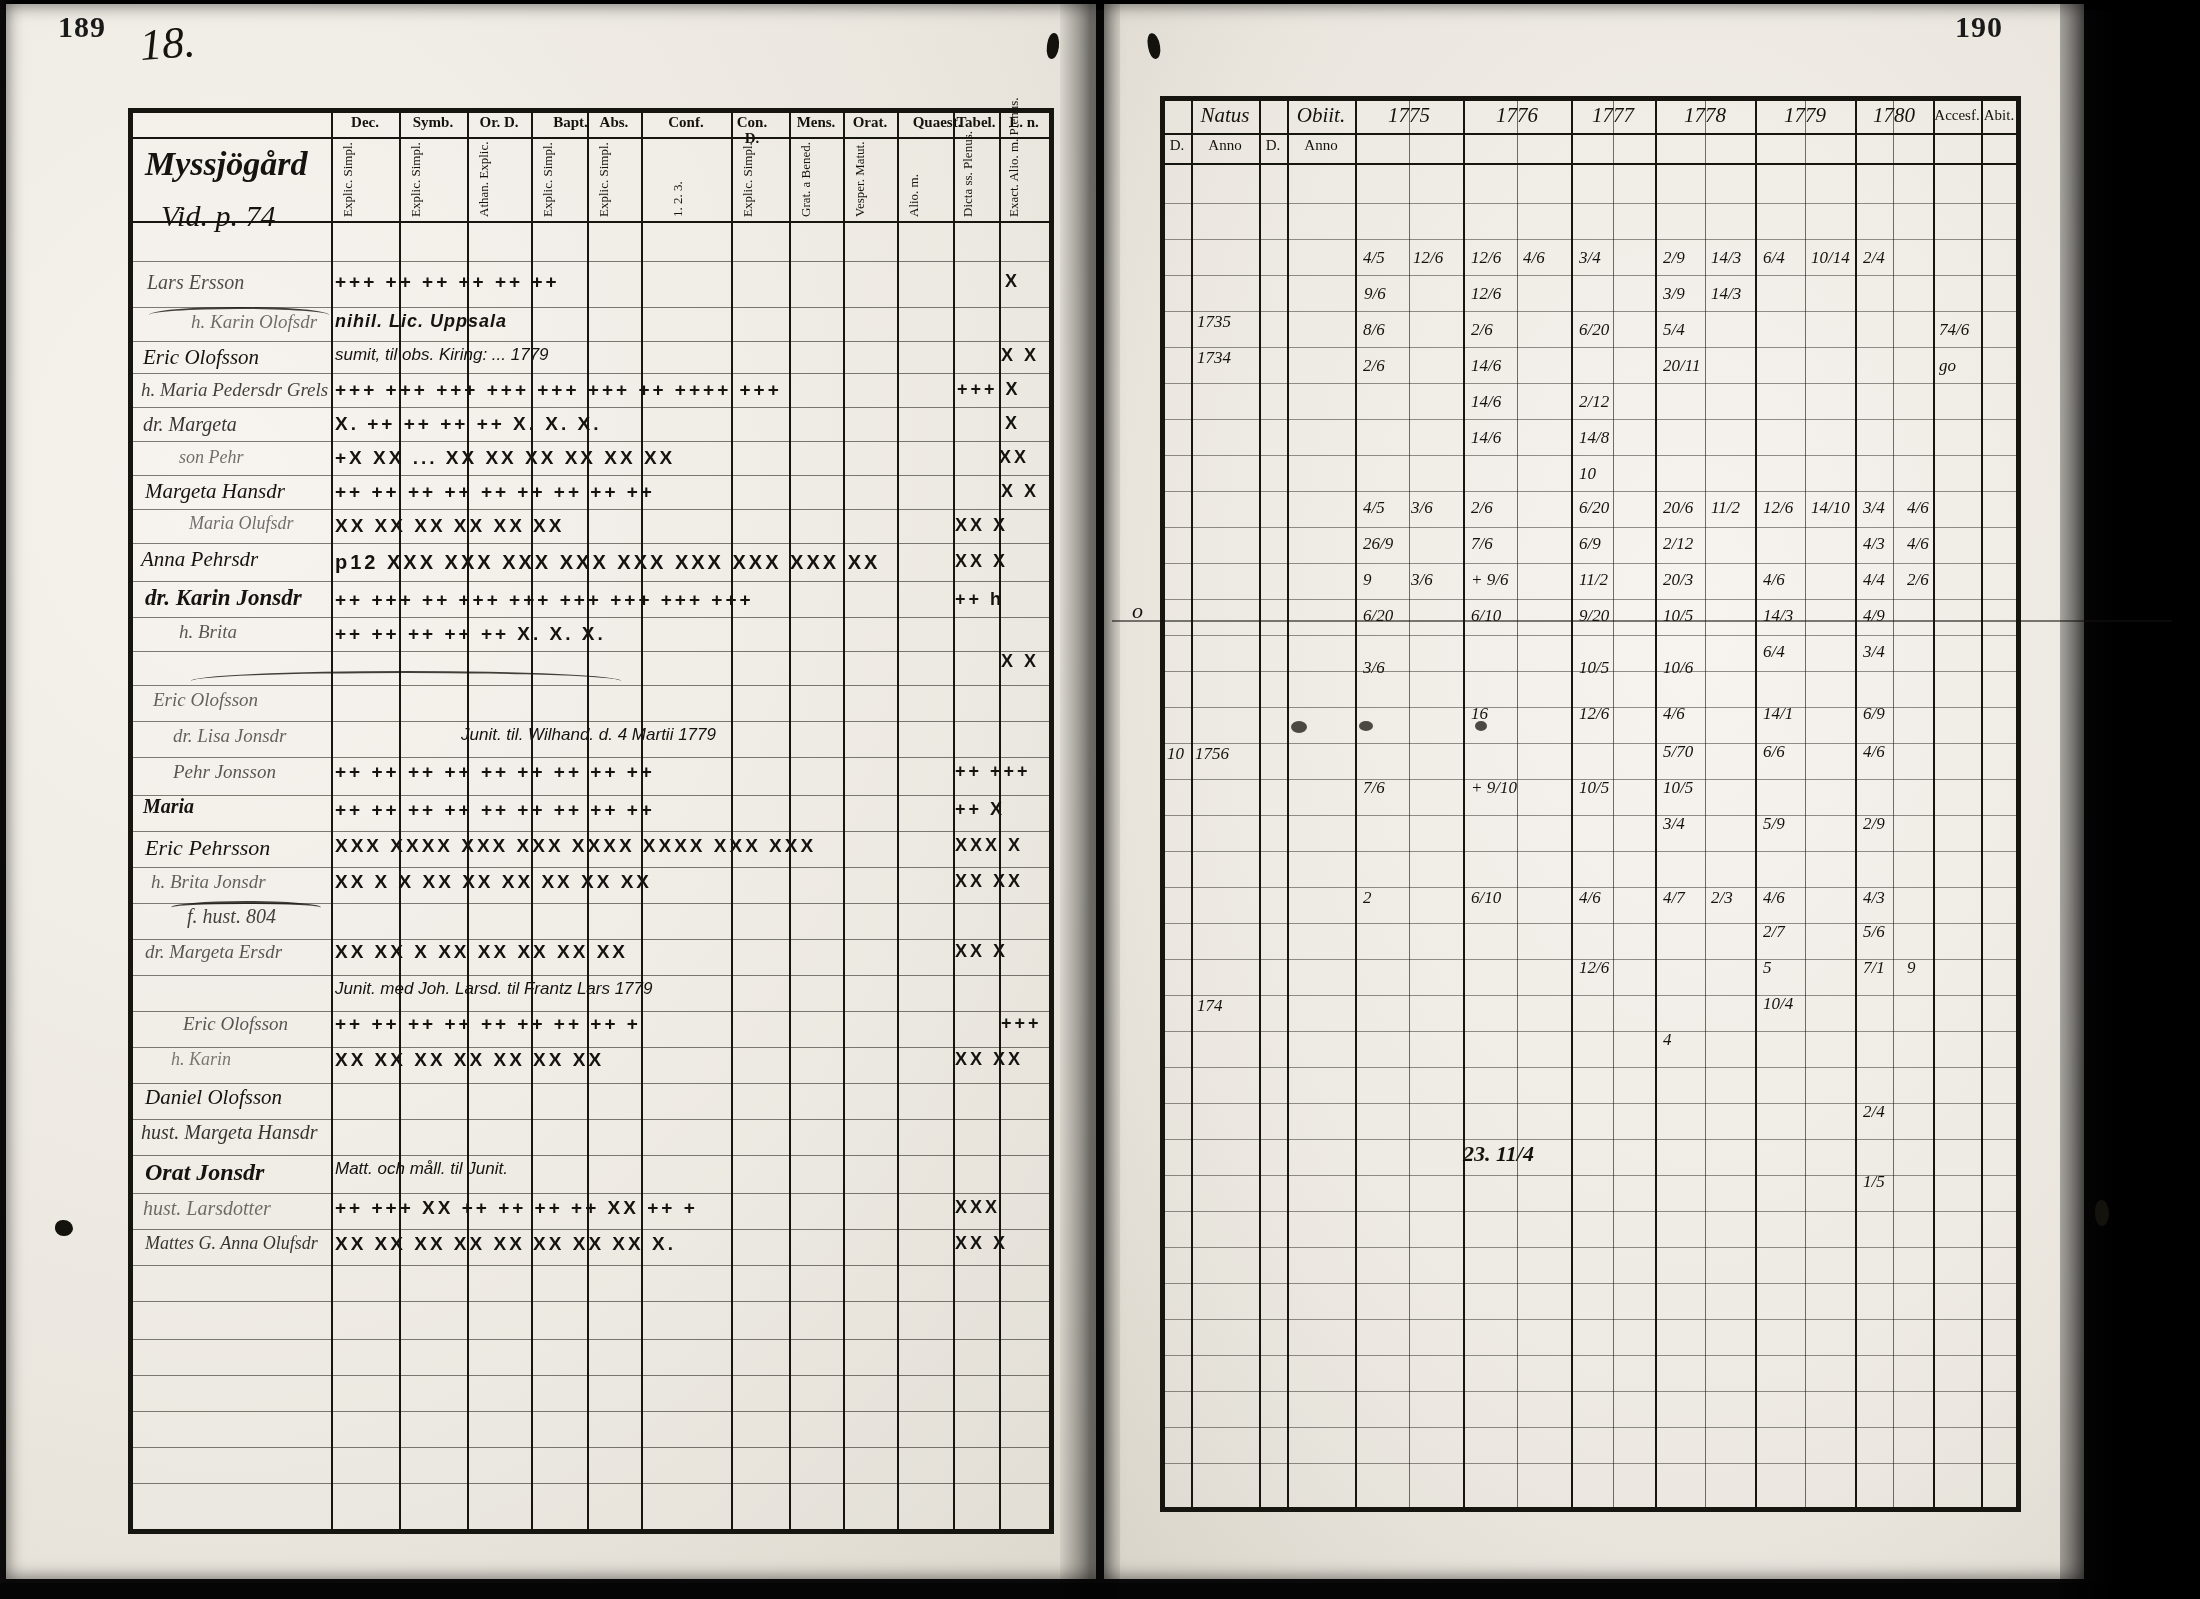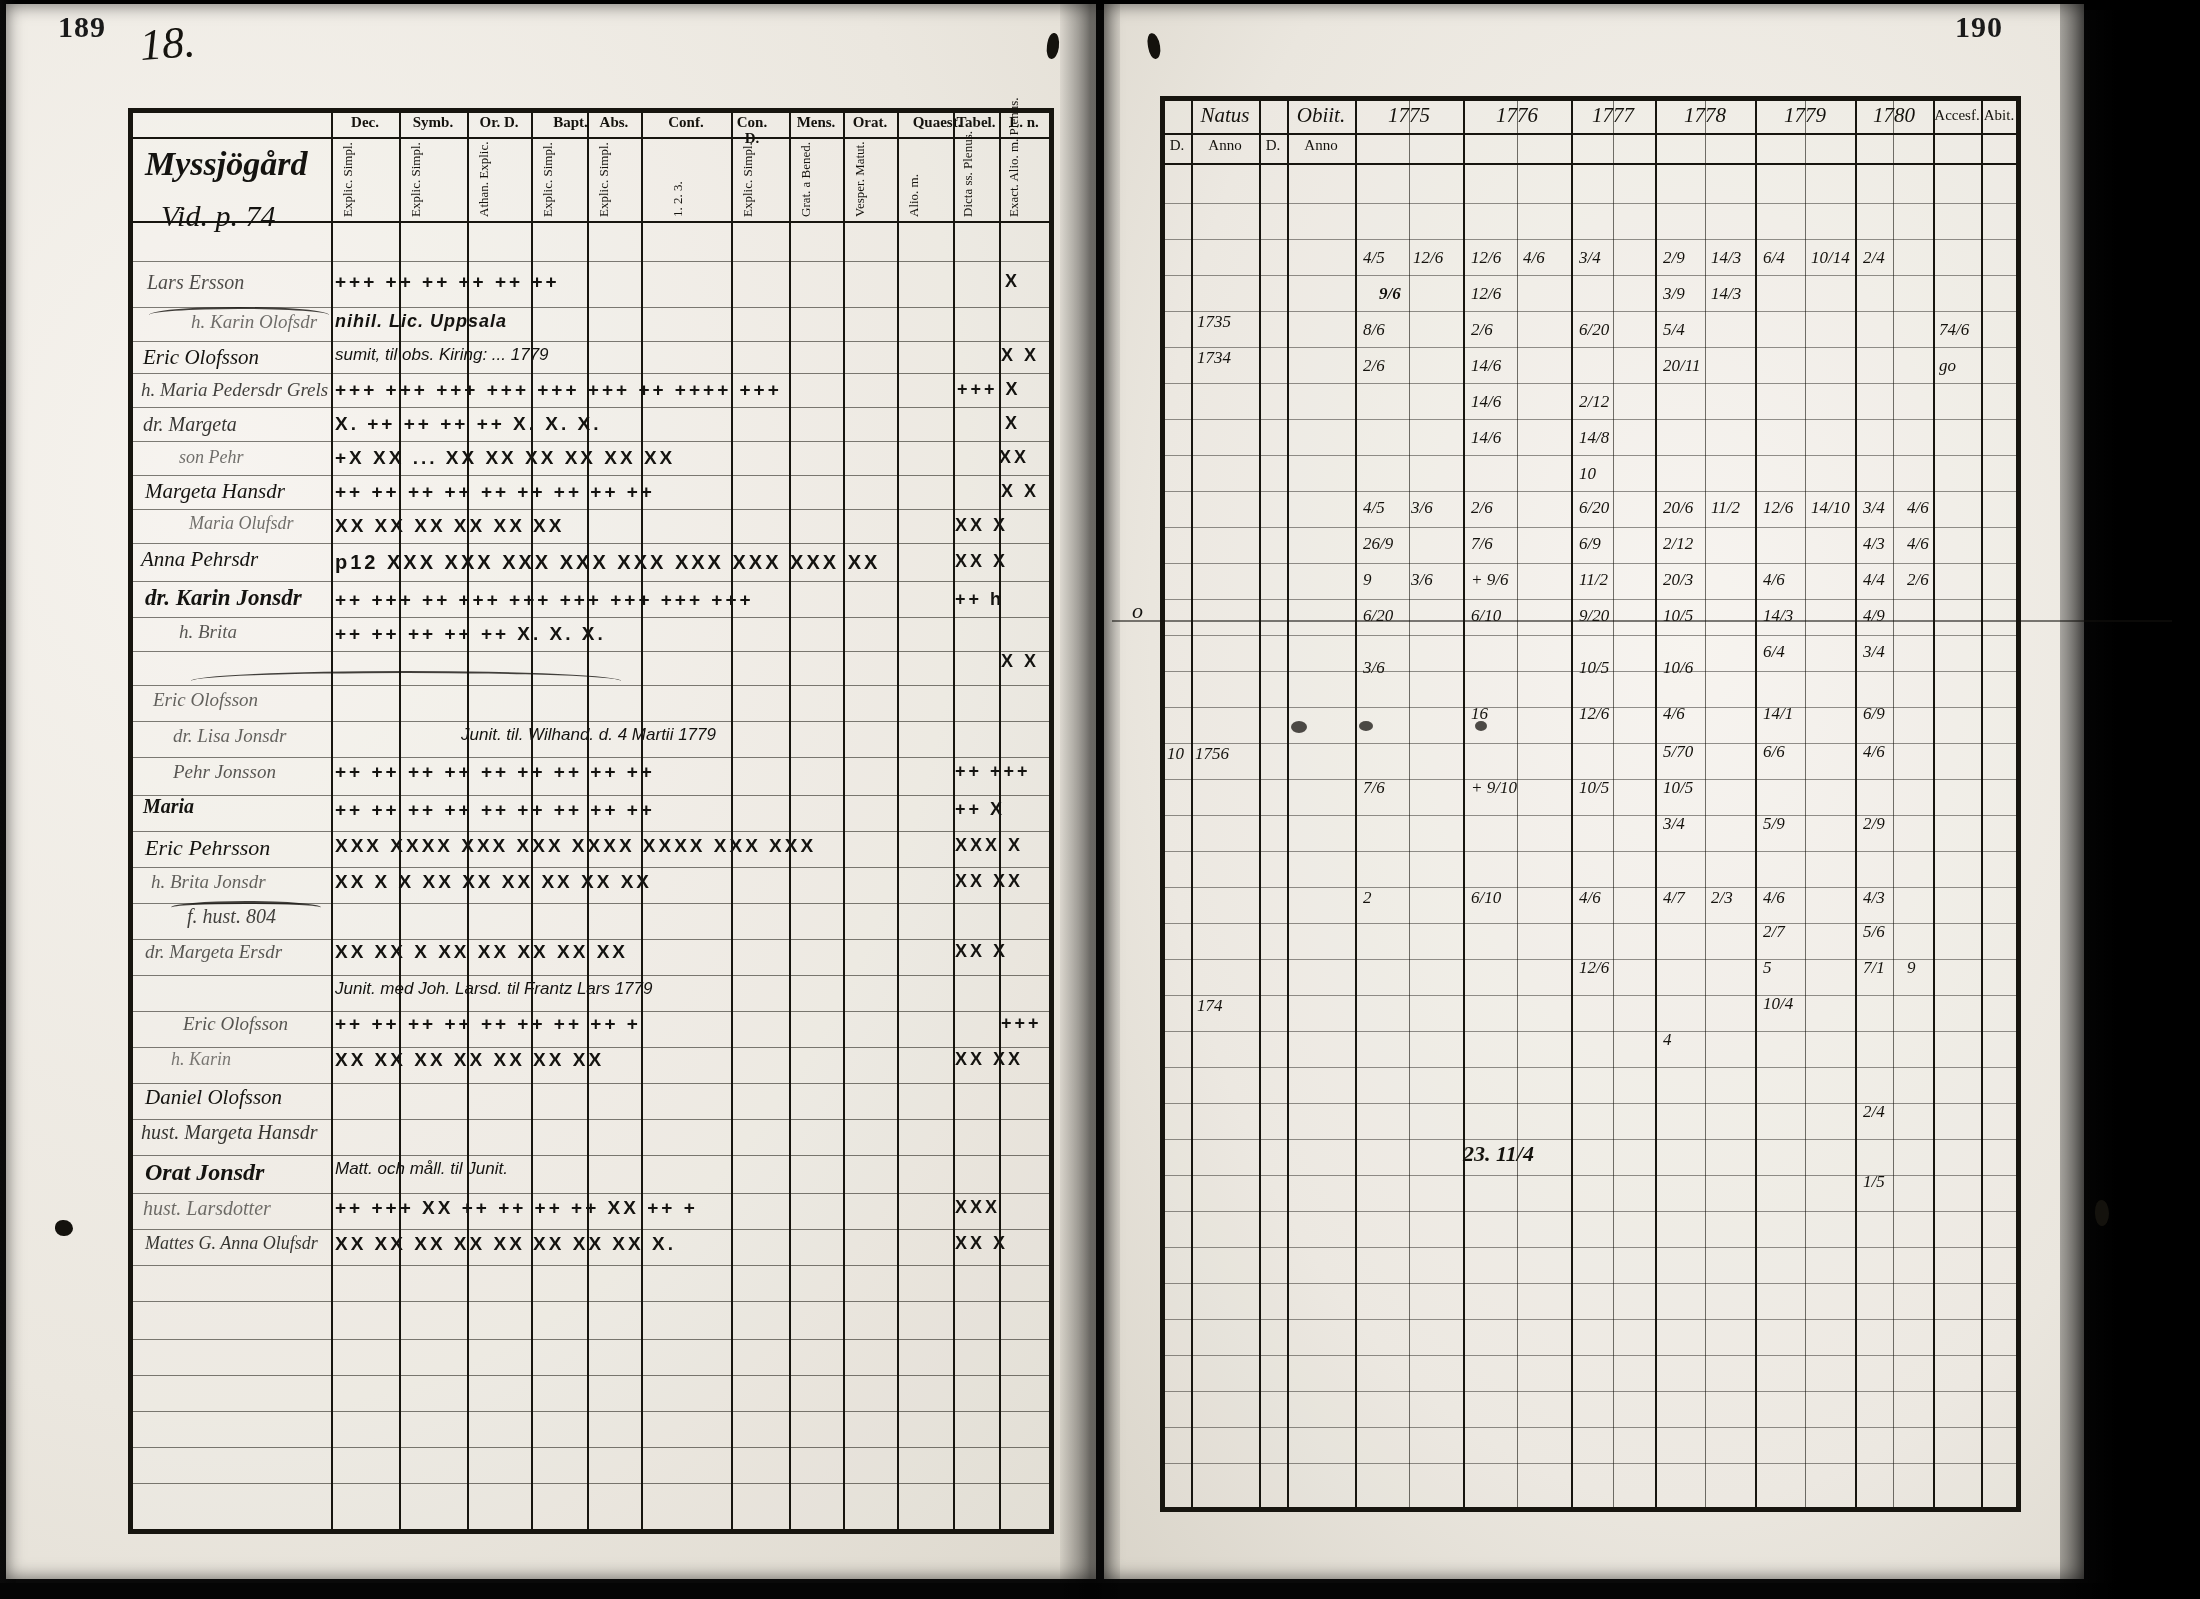--- a/index.html
+++ b/index.html
@@ -448,21 +448,21 @@
     <div class="hline thin" style="top:1364px"></div>
 
     <div class="rnum" style="left:34px; top:214px;">1735</div>
     <div class="rnum" style="left:34px; top:250px;">1734</div>
     <div class="rnum" style="left:4px; top:646px;">10</div>
     <div class="rnum" style="left:32px; top:646px;">1756</div>
     <div class="rnum" style="left:34px; top:898px;">174</div>
 
     <div class="rnum" style="left:200px; top:150px;">4/5</div>
     <div class="rnum" style="left:250px; top:150px;">12/6</div>
-    <div class="rnum" style="left:216px; top:186px;font-weight:bold;">9/6</div>
+    <div class="rnum" style="left:201px; top:186px;">9/6</div>
     <div class="rnum" style="left:200px; top:222px;">8/6</div>
     <div class="rnum" style="left:200px; top:258px;">2/6</div>
     <div class="rnum" style="left:200px; top:400px;">4/5</div>
     <div class="rnum" style="left:248px; top:400px;">3/6</div>
     <div class="rnum" style="left:200px; top:436px;">26/9</div>
     <div class="rnum" style="left:200px; top:472px;">9</div>
     <div class="rnum" style="left:248px; top:472px;">3/6</div>
     <div class="rnum" style="left:200px; top:508px;">6/20</div>
     <div class="rnum" style="left:200px; top:560px;">3/6</div>
     <div class="rnum" style="left:200px; top:680px;">7/6</div>

